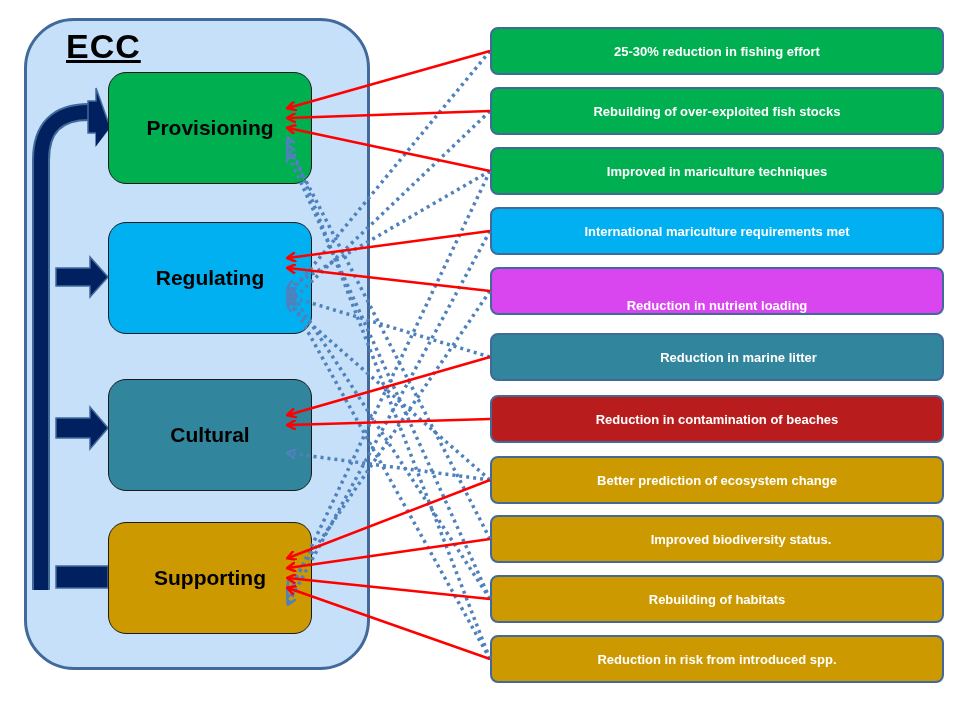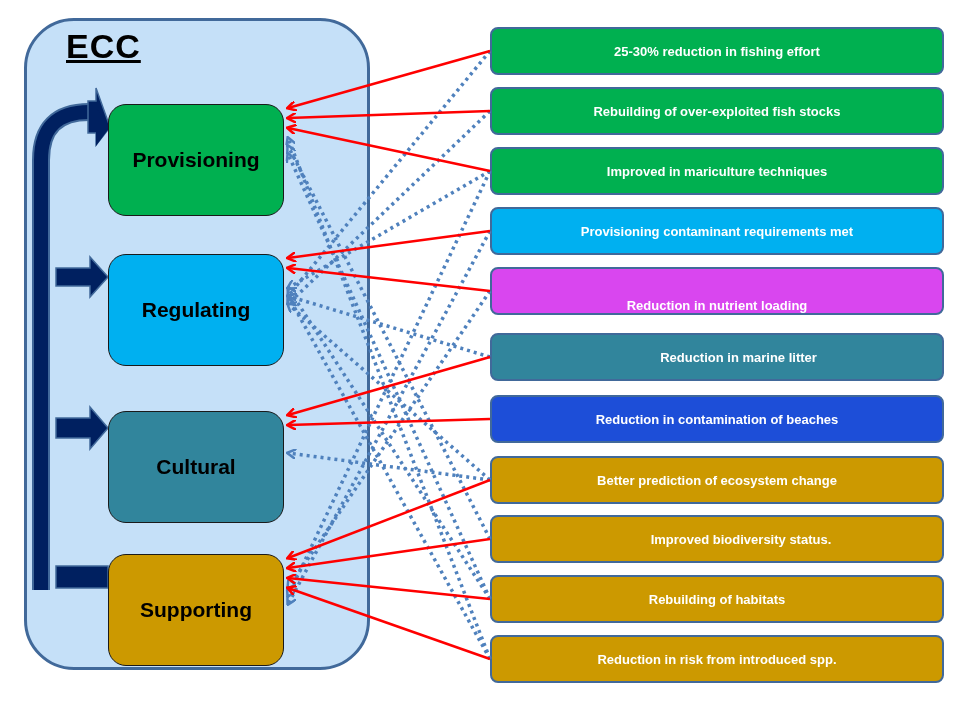--- a/index.html
+++ b/index.html
@@ -8,24 +8,24 @@
   #ecc-container {
     position: absolute; left: 24px; top: 18px; width: 346px; height: 652px;
     background: #c5e0f8; border: 3px solid #41699a; border-radius: 50px;
     box-sizing: border-box;
   }
   #ecc-title {
     position: absolute; left: 66px; top: 27px; font-size: 34px; font-weight: bold;
     color: #000; letter-spacing: 1px; text-decoration: underline;
   }
   .service {
-    position: absolute; left: 108px; width: 176px; height: 112px;
+    position: absolute; left: 108px; width: 204px; height: 112px;
     border: 1px solid #1a1a1a; border-radius: 18px; box-sizing: border-box;
     display: flex; align-items: center; justify-content: center;
-    font-size: 21px; font-weight: bold; color: #000; margin-top: 32px;
+    font-size: 21px; font-weight: bold; color: #000;
   }
   .outcome {
     position: absolute; left: 490px; width: 454px; height: 48px;
     border: 2px solid #41699a; border-radius: 8px; box-sizing: border-box;
     display: flex; align-items: center; justify-content: center;
     font-size: 13px; font-weight: bold; color: #ffffff; white-space: nowrap;
   }
   svg#links { position: absolute; left: 0; top: 0; }
 </style>
 </head>
@@ -60,29 +60,29 @@
 <div class="outcome" style="top: 27px; background: rgb(0, 176, 80);" id="out-0">
     <span>25-30% reduction in fishing effort</span>
   </div>
 <div class="outcome" style="top: 87px; background: rgb(0, 176, 80);" id="out-1">
     <span>Rebuilding of over-exploited fish stocks</span>
   </div>
 <div class="outcome" style="top: 147px; background: rgb(0, 176, 80);" id="out-2">
     <span>Improved in mariculture techniques</span>
   </div>
 <div class="outcome" style="top: 207px; background: rgb(0, 176, 240);" id="out-3">
-    <span>Provisioning contaminant requirements met</span>
+    <span>International mariculture requirements met</span>
   </div>
 <div class="outcome" style="top: 267px; background: #d946ef; align-items: flex-end;" id="out-4">
     <span>Reduction in nutrient loading</span>
   </div>
 <div class="outcome" style="top: 333px; background: rgb(49, 133, 156); padding-left: 43px;" id="out-5">
     <span>Reduction in marine litter</span>
   </div>
-<div class="outcome" style="top: 395px; background: #1d4ed8;" id="out-6">
+<div class="outcome" style="top: 395px; background: #b91c1c;" id="out-6">
     <span>Reduction in contamination of beaches</span>
   </div>
 <div class="outcome" style="top: 456px; background: rgb(204, 153, 0);" id="out-7">
     <span>Better prediction of ecosystem change</span>
   </div>
 <div class="outcome" style="top: 515px; background: rgb(204, 153, 0); padding-left: 48px;" id="out-8">
     <span>Improved biodiversity status.</span>
   </div>
 <div class="outcome" style="top: 575px; background: rgb(204, 153, 0);" id="out-9">
     <span>Rebuilding of habitats</span>

